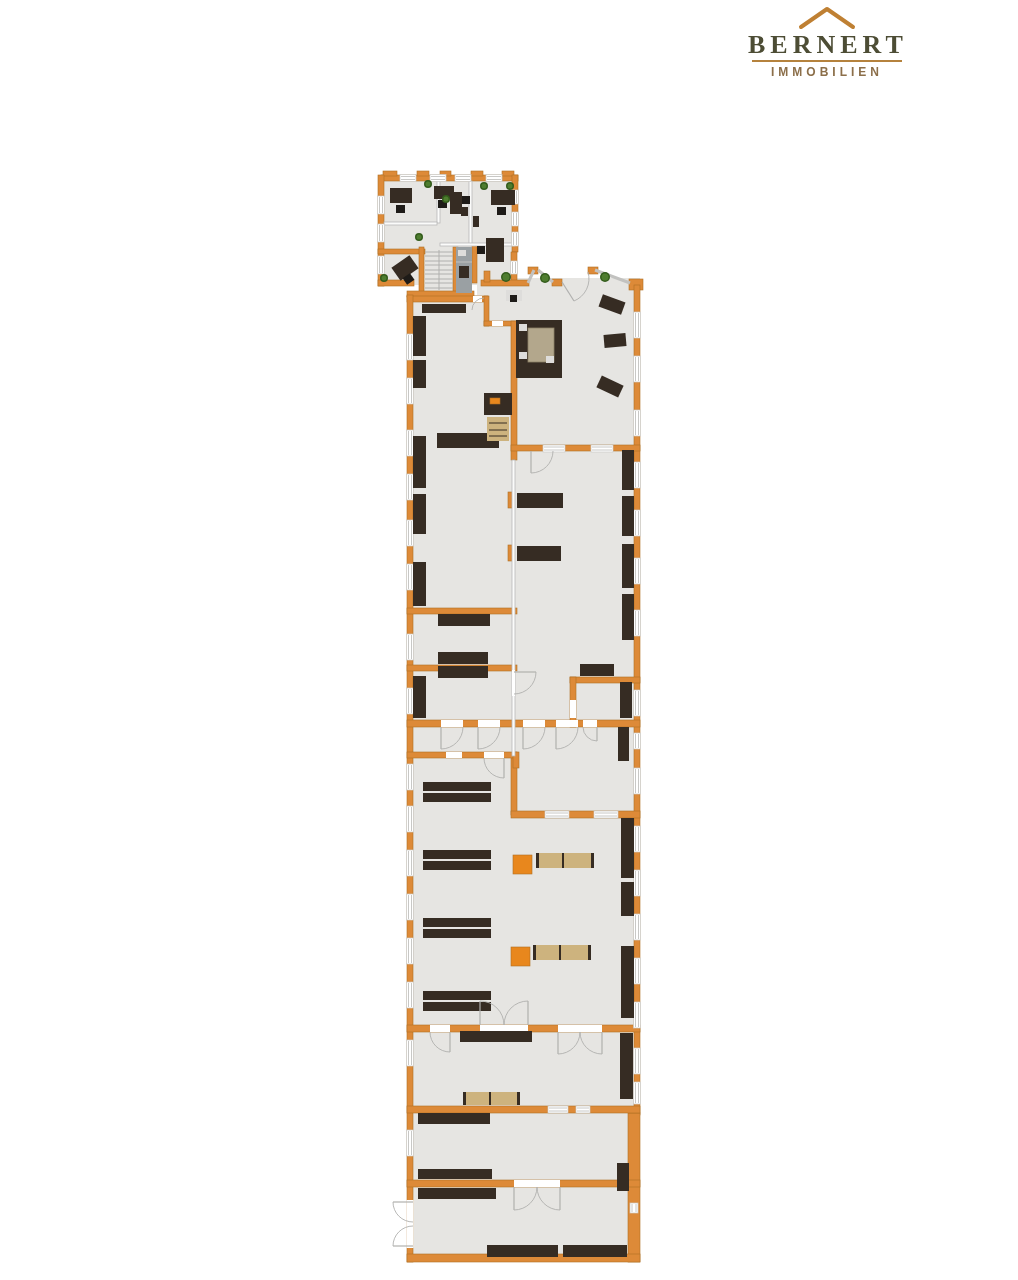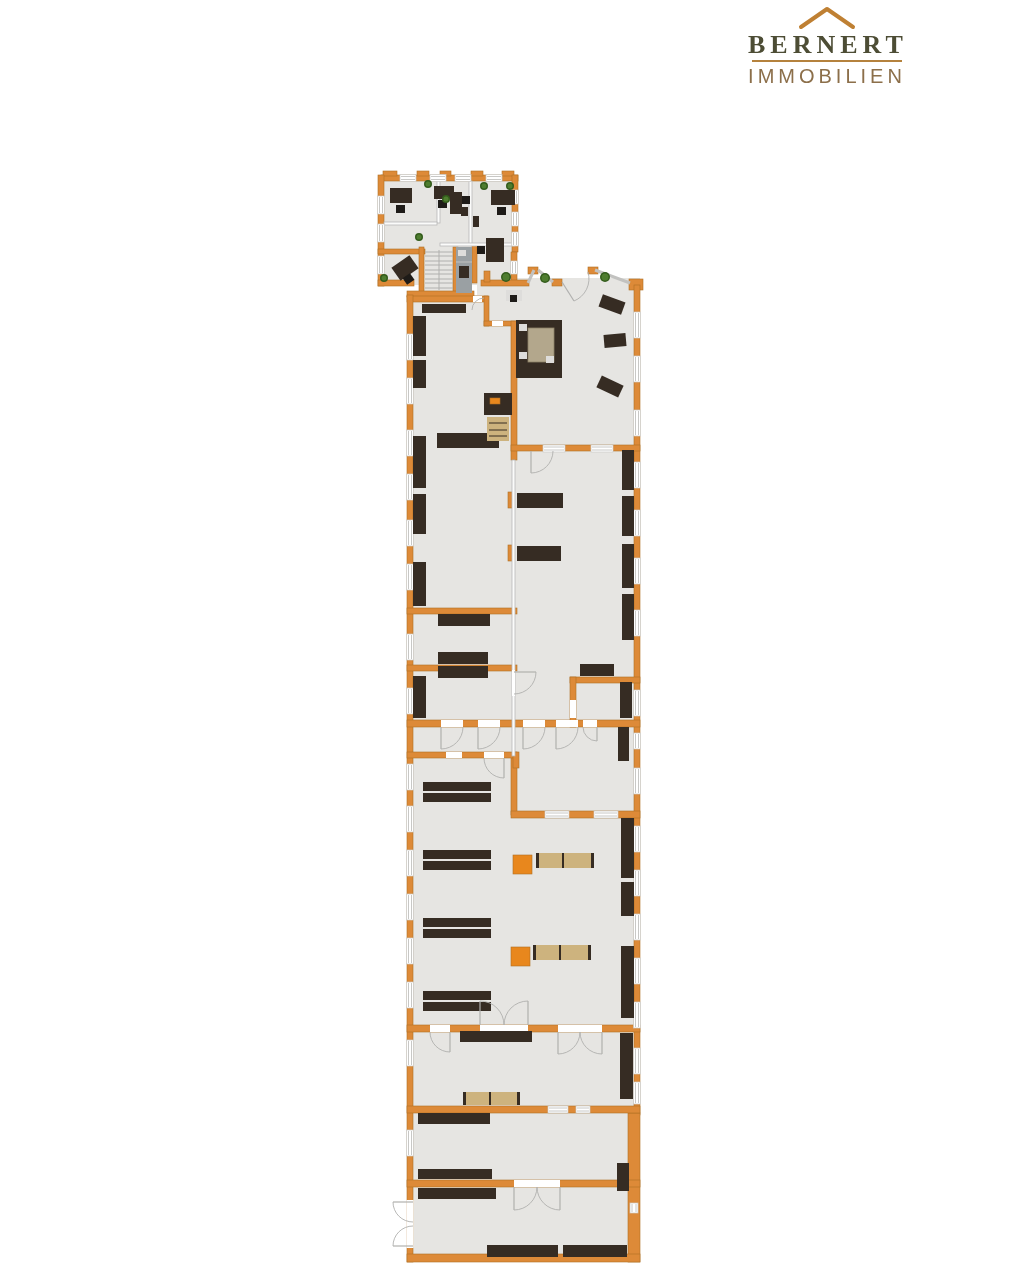--- a/index.html
+++ b/index.html
@@ -4,21 +4,21 @@
 <style>
   html,body{margin:0;padding:0;background:#ffffff;}
   #page{position:relative;width:1018px;height:1280px;background:#ffffff;overflow:hidden;
         font-family:"Liberation Sans",sans-serif;}
   #plan-svg{position:absolute;left:0;top:0;}
   .logo{position:absolute;left:748px;top:6px;width:158px;text-align:center;}
   .logo .roof{display:block;margin:0 auto 1px auto;}
   .logo .brand{font-family:"Liberation Serif",serif;font-weight:bold;font-size:26px;
                letter-spacing:5px;line-height:1.05;}
   .logo .rule{height:0;border-bottom:2px solid;margin:2px 4px 3px 4px;}
-  .logo .sub{font-family:"Liberation Sans",sans-serif;font-size:20px;font-weight:normal;
+  .logo .sub{font-family:"Liberation Sans",sans-serif;font-size:12px;font-weight:bold;
              letter-spacing:4px;}
 </style>
 </head>
 <body>
 
 <div id="page">
   <svg id="plan-svg" width="1018" height="1280" viewBox="0 0 1018 1280">
       <rect x="381" y="177" width="135" height="108" fill="#e6e5e2"></rect>
       <rect x="419" y="245" width="53" height="50" fill="#e6e5e2"></rect>
       <rect x="472" y="181" width="44" height="104" fill="#e6e5e2"></rect>

